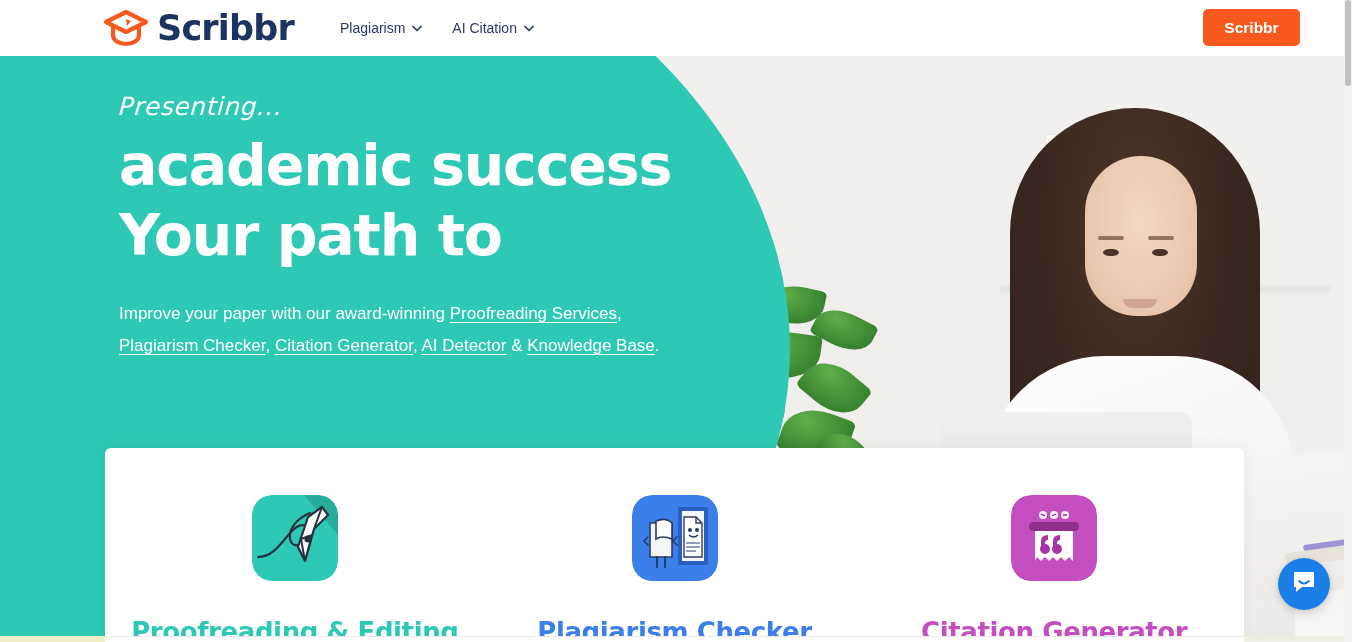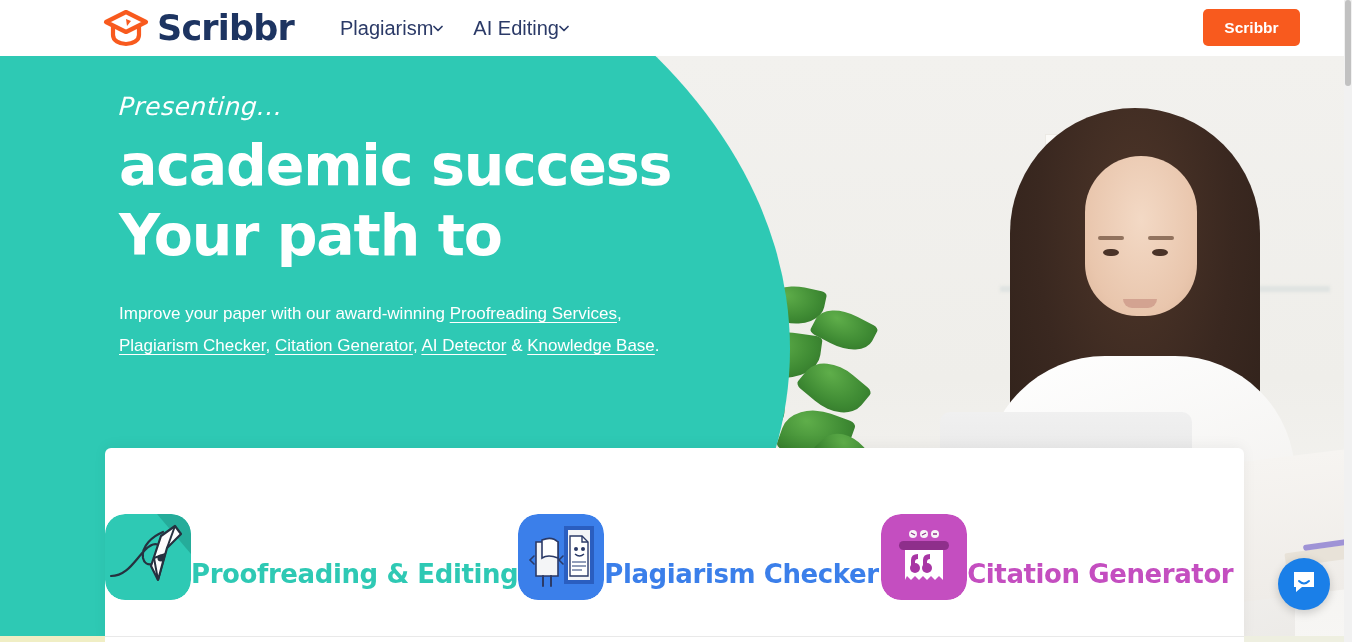--- a/index.html
+++ b/index.html
@@ -57,23 +57,24 @@
     left: 325px;
     top: 0;
     height: 56px;
     display: flex;
     align-items: center;
     gap: 0px;
   }
   .nav-item {
     display: flex;
     align-items: center;
+    gap: 7px;
     padding: 0 15px;
     height: 56px;
-    font-size: 20px;
+    font-size: 14px;
     color: #2b3a67;
     cursor: pointer;
     white-space: nowrap;
   }
   .chev { width: 10px; height: 7px; display: block; flex: 0 0 auto; }
 
   .upload-btn {
     position: absolute;
     right: 52px;
     top: 9px;
@@ -277,23 +278,23 @@
     height: 194px;
     background: #ffffff;
     border-radius: 6px 6px 0 0;
     box-shadow: 0 -2px 14px rgba(0,0,0,0.05);
     z-index: 20;
     display: flex;
   }
   .feature {
     flex: 1 1 0;
     display: flex;
-    flex-direction: row;
+    flex-direction: column;
     align-items: center;
-    padding-top: 24px;
+    padding-top: 47px;
   }
   .feature-icon {
     width: 86px; height: 86px;
     border-radius: 20px;
     display: block;
   }
   .feature-title {
     margin-top: 36px;
     font-family: "DejaVu Sans", sans-serif;
     font-size: 26px;
@@ -367,21 +368,21 @@
     <nav class="nav">
       <div class="nav-item">
         <span>Plagiarism</span>
         <span>
           <svg class="chev" viewBox="0 0 10 7">
               <path d="M1 1.5 L5 5.5 L9 1.5" fill="none" stroke="#2b3a67" stroke-width="1.7" stroke-linecap="round" stroke-linejoin="round"></path>
             </svg>
         </span>
       </div>
       <div class="nav-item">
-        <span>AI Editing</span>
+        <span>AI Citation</span>
         <span>
           <svg class="chev" viewBox="0 0 10 7">
               <path d="M1 1.5 L5 5.5 L9 1.5" fill="none" stroke="#2b3a67" stroke-width="1.7" stroke-linecap="round" stroke-linejoin="round"></path>
             </svg>
         </span>
       </div>
     </nav>
 
     <button class="upload-btn">Scribbr</button>
   </div>

